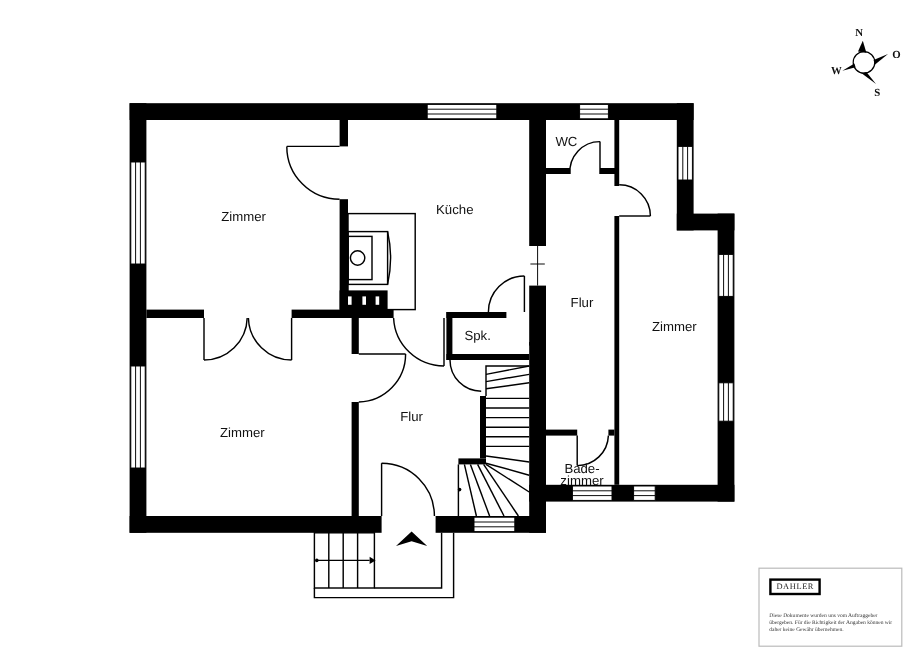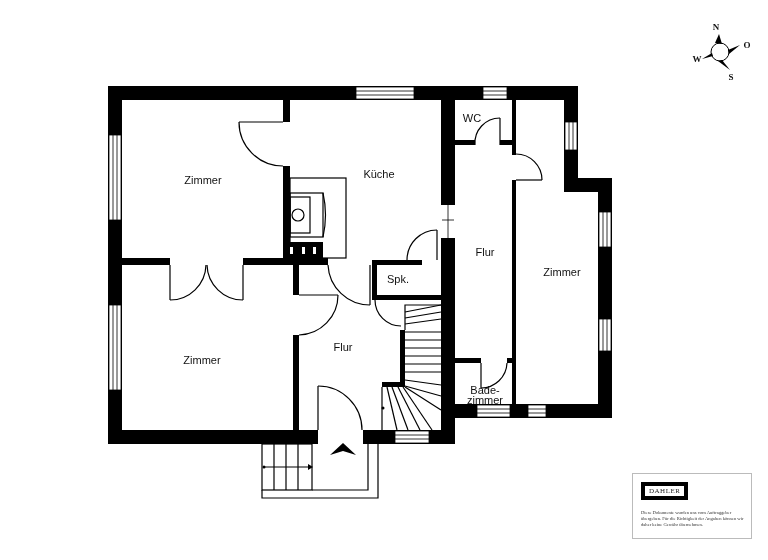--- a/index.html
+++ b/index.html
@@ -12,21 +12,21 @@
     .door-arc { fill: none; stroke: #000; stroke-width: 1.2; }
     .door-leaf { stroke: #000; stroke-width: 1.2; }
     .room-label { font-family: "Liberation Sans", sans-serif; font-size: 11px; fill: #111; text-anchor: middle; }
     .compass-text { font-family: "Liberation Serif", serif; font-size: 9px; font-weight: bold; fill: #111; text-anchor: middle; }
     .legend-box {
       position: absolute; left: 632px; top: 473px; width: 120px; height: 66px;
       border: 1px solid #bbb; background: #fff; box-sizing: border-box;
     }
     .legend-brand {
       position: absolute; left: 8px; top: 8px; padding: 1px 4px;
-      border: 4px solid #000000; font-family: "Liberation Serif", serif; font-size: 7px; letter-spacing: 0.5px; color: #222;
+      border: 2px solid #000000; font-family: "Liberation Serif", serif; font-size: 7px; letter-spacing: 0.5px; color: #222;
     }
     .legend-text {
       position: absolute; left: 8px; top: 36px; width: 106px;
       font-family: "Liberation Serif", serif; font-size: 4.6px; line-height: 6px; color: #333;
     }
   </style>
 </head>
 <body>
 
 <svg id="plan" viewBox="0 0 768 560" xmlns="http://www.w3.org/2000/svg">

